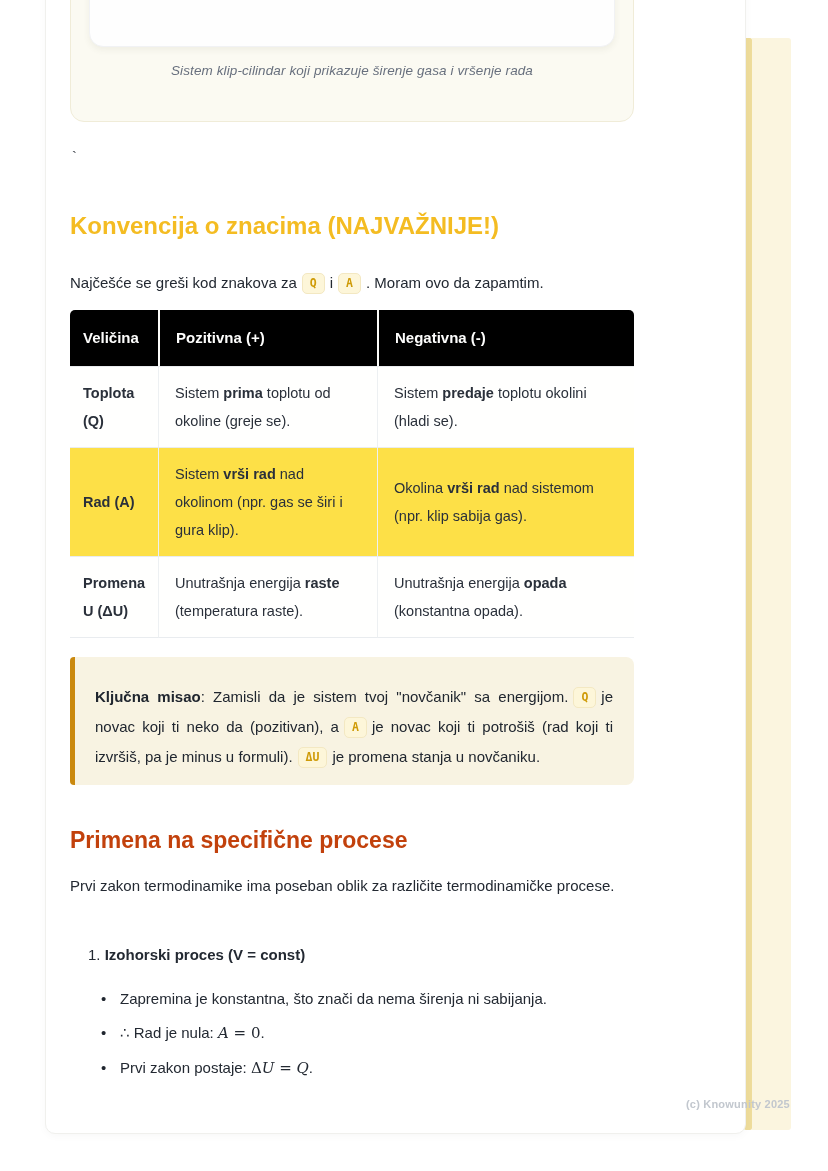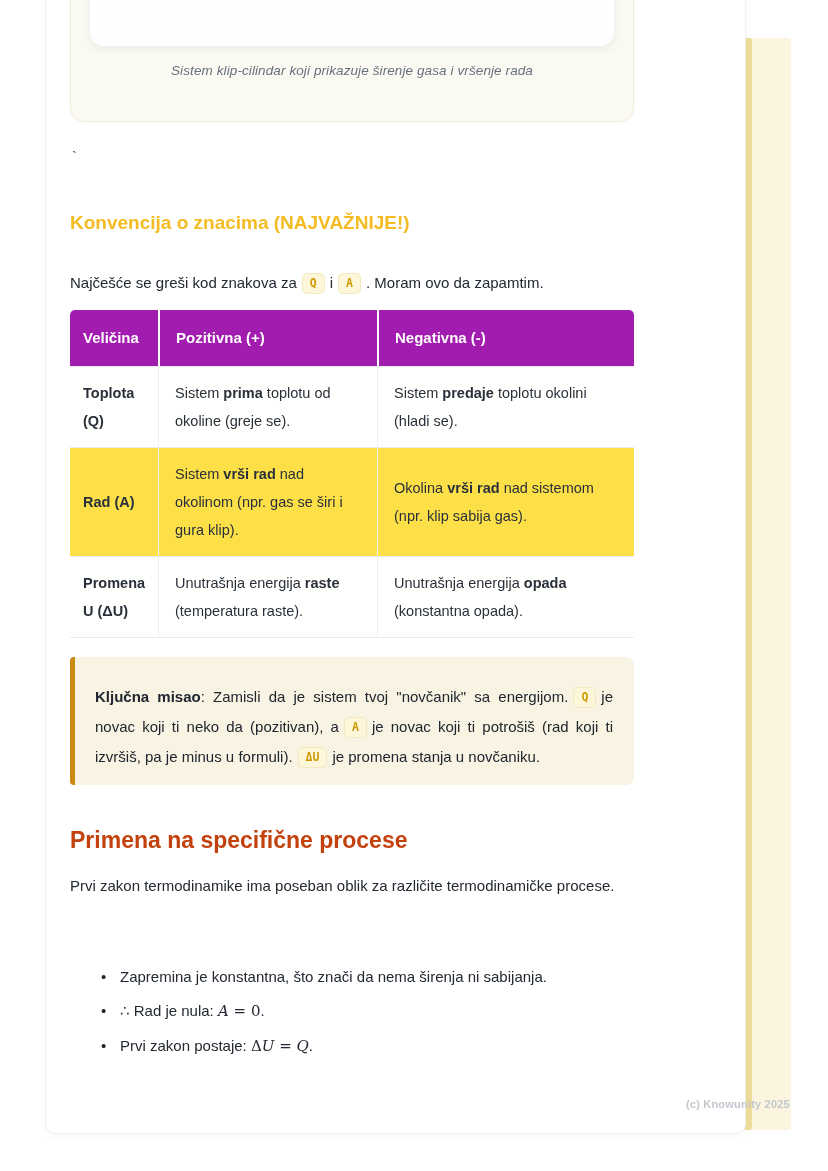--- a/index.html
+++ b/index.html
@@ -23,27 +23,27 @@
   .figure-img{
     position:absolute;left:18px;top:-60px;width:526px;height:140px;box-sizing:border-box;
     background:#fefefe;border:1px solid #f1f2f4;border-radius:14px;
     box-shadow:0 3px 6px rgba(90,90,60,0.07);
   }
   .figure-caption{
     position:absolute;left:0;right:0;top:96px;text-align:center;
     font-style:italic;font-size:13.5px;color:#68707e;letter-spacing:0.1px;
   }
   .stray{position:absolute;left:72px;top:148px;font-size:15px;color:#3a3f47;}
-  .h3{position:absolute;left:70px;top:212px;font-size:19px;font-weight:700;color:#f4bc22;}
+  .h3{position:absolute;left:70px;top:212px;font-size:24px;font-weight:700;color:#f4bc22;}
   .p1{position:absolute;left:70px;top:250px;width:564px;font-size:15px;line-height:26px;margin-top:20px;}
   
   .table-wrap{position:absolute;left:70px;top:310px;width:564px;}
   table{width:100%;border-collapse:separate;border-spacing:0;font-size:14.5px;line-height:28px;color:#2a303a;}
   th{
-    background:#a21caf;color:#fdfdfc;text-align:left;font-weight:700;font-size:15px;
+    background:#000000;color:#fdfdfc;text-align:left;font-weight:700;font-size:15px;
     padding:15px 16px;line-height:26px;
   }
   th + th{border-left:2px solid #fcfcfa;}
   th:first-child{border-top-left-radius:5px;}
   th:last-child{border-top-right-radius:5px;}
   td{padding:12px 16px;border-top:1px solid #e9ecef;vertical-align:middle;background:#fffffe;}
   td + td{border-left:1px solid #edf0f2;}
   tr.alt td{background:#fde047;}
   tr.last td{border-bottom:1px solid #e9ecef;}
   td.c1,th.c1{padding-left:13px;padding-right:10px;}
@@ -129,20 +129,24 @@
     </table>
   </div>
 
   <div class="callout"><span class="seg-b">Ključna misao</span><span class="seg-t">: Zamisli da je sistem tvoj "novčanik" sa energijom.</span><span class="seg-code">Q</span><span class="seg-t">je novac koji ti neko da (pozitivan), a</span><span class="seg-code">A</span><span class="seg-t">je novac koji ti potrošiš (rad koji ti izvršiš, pa je minus u formuli).</span><span class="seg-code">ΔU</span><span class="seg-t">je promena stanja u novčaniku.</span></div>
 
   <div class="h2">Primena na specifične procese</div>
 
   <div class="p2">Prvi zakon termodinamike ima poseban oblik za različite termodinamičke procese.</div>
 
   <div class="list">
+    <div class="list-title">
+      <span class="num">1.</span>
+      <span class="ttl">Izohorski proces (V = const)</span>
+    </div>
     <div class="bullets">
       <div class="bullet">
         <span class="dot">•</span>
         <span class="btxt"><span class="seg-t">Zapremina je konstantna, što znači da nema širenja ni sabijanja.</span></span>
       </div>
       <div class="bullet">
         <span class="dot">•</span>
         <span class="btxt"><span class="seg-t">∴ Rad je nula: </span><span class="seg-m">A</span><span class="seg-mu"> = 0</span><span class="seg-t">.</span></span>
       </div>
       <div class="bullet">

